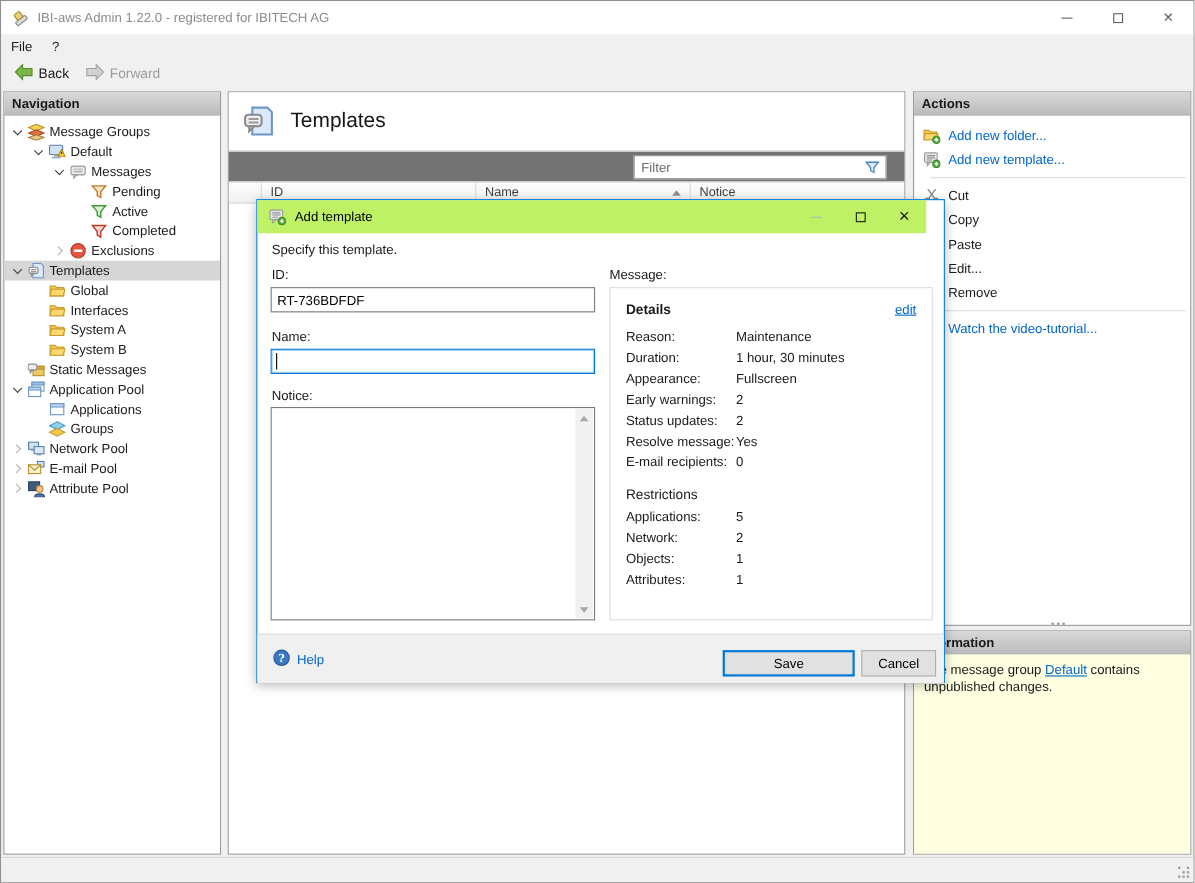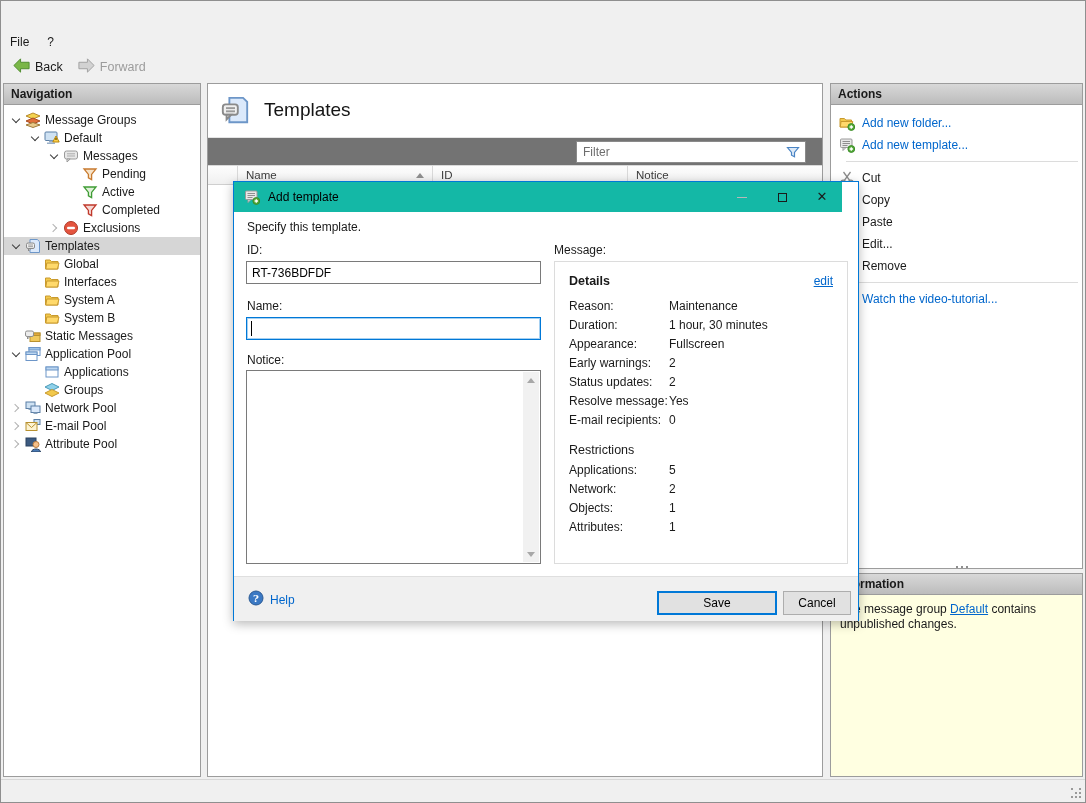--- a/index.html
+++ b/index.html
@@ -76,21 +76,21 @@
   .info-body { position:absolute; top:21px; left:0; right:0; bottom:0; background:var(--info-bg,#ffffe1); padding:7px 9px; line-height:15px; }
   a.link { color:var(--link,#0066cc); text-decoration:underline; cursor:pointer; }
 
   
   .statusbar { position:absolute; left:0; right:0; bottom:0; height:23px; background:#f0f0f0; border-top:1px solid #d7d7d7; }
   .grip { position:absolute; right:3px; bottom:3px; width:12px; height:12px; }
   .grip::before { content:""; position:absolute; left:0; top:0; width:2px; height:2px; background:#9a9a9a; box-shadow:8px 0 #9a9a9a, 4px 4px #9a9a9a, 8px 4px #9a9a9a, 8px 8px #9a9a9a, 4px 8px #9a9a9a, 0 8px #9a9a9a; transform:translate(1px,1px); }
 
   
   .dialog { position:absolute; left:232px; top:180px; width:626px; height:440px; background:#fff; border:1px solid var(--accent,#0078d7); box-shadow:0 3px 10px rgba(0,0,0,0.28); z-index:50; }
-  .dlg-titlebar { position:absolute; top:0; left:0; right:16px; height:30px; display:flex; align-items:center; padding-left:10px; background:#14b8a6; }
+  .dlg-titlebar { position:absolute; top:0; left:0; right:16px; height:30px; display:flex; align-items:center; padding-left:10px; background:#bef264; }
   .dlg-icon { width:16px; height:16px; margin-right:8px; flex:none; }
   .dlg-icon svg { width:16px; height:16px; }
   .dlg-title { font-size:12px; color:#000; }
   .dlg-controls { margin-left:auto; display:flex; height:30px; }
   .dc { width:40px; height:30px; display:flex; align-items:center; justify-content:center; }
   .dc .glyph-min.dim { background:#b8b8b8; }
   .dc .glyph-max.dark { border-color:#1a1a1a; }
   .dc .glyph-x.dark::before { color:#1a1a1a; font-size:13px; }
   .dlg-sub { position:absolute; left:13px; top:38px; }
   .dlg-label { position:absolute; font-size:12px; }
@@ -119,20 +119,40 @@
   .help-link svg { width:16px; height:16px; }
   .btn { position:absolute; top:14px; height:24px; background:#e1e1e1; font-family:inherit; font-size:12px; text-align:center; line-height:20px; }
   .btn-save { left:423px; width:120px; border:2px solid var(--accent,#0078d7); }
   .btn-cancel { left:549px; width:68px; border:1px solid #adadad; line-height:22px; }
 </style>
 </head>
 <body>
 
 <div class="window">
 
+  <div class="titlebar">
+    <span class="app-icon"><svg viewBox="0 0 18 18">
+          <g transform="rotate(-38 9 9)">
+            <rect x="3" y="10" width="11" height="4" rx="1" fill="#d8d8d8" stroke="#8a8a8a"></rect>
+            <rect x="6" y="4" width="6" height="6" rx="1" fill="#e8cf7a" stroke="#a8862c"></rect>
+          </g>
+        </svg></span>
+    <span class="window-title">IBI-aws Admin 1.22.0 - registered for IBITECH AG</span>
+    <span class="win-controls">
+      <span class="wc">
+          <span class="glyph-min"></span>
+        </span>
+      <span class="wc">
+          <span class="glyph-max"></span>
+        </span>
+      <span class="wc">
+          <span class="glyph-x"></span>
+        </span>
+    </span>
+  </div>
 
   <div class="menubar">
     <span class="menu-item">File</span>
     <span class="menu-item">?</span>
   </div>
 
   <div class="toolbar">
     <span class="tool-btn">
       <span><svg viewBox="0 0 20 20">
             <path d="M9 3 L2 10 L9 17 L9 13.4 H18 V6.6 H9 Z" fill="#7ab648" stroke="#4e8c2e"></path>
@@ -335,26 +355,26 @@
       <div class="filter-bar">
         <span class="filter-box">
           <input class="filter-input" placeholder="Filter" style="">
           <span class="filter-funnel"><svg viewBox="0 0 16 16">
                 <path d="M2.5 3.5 H13.5 L9.5 8.5 V12.8 L6.5 11.2 V8.5 Z" fill="#dce9f7" stroke="#4a84c4" stroke-width="1.2"></path>
               </svg></span>
         </span>
       </div>
       <div class="table-header">
         <span class="col c0"></span>
+        <span class="col c2">
+          <span>ID</span>
+        </span>
         <span class="col c1">
           <span>Name</span>
           <span class="sort-asc"></span>
-        </span>
-        <span class="col c2">
-          <span>ID</span>
         </span>
         <span class="col c3">
           <span>Notice</span>
         </span>
       </div>
     </div>
 
     <div class="panel actions-panel">
       <div class="panel-header">Actions</div>
       <div class="actions-list">

